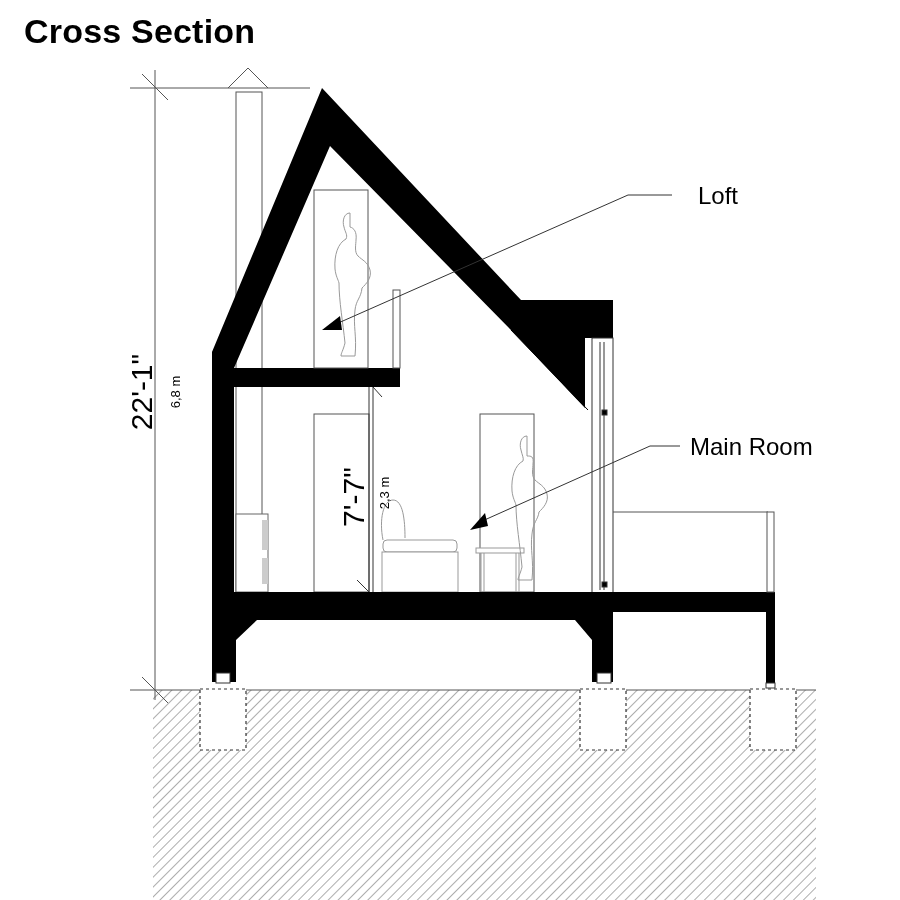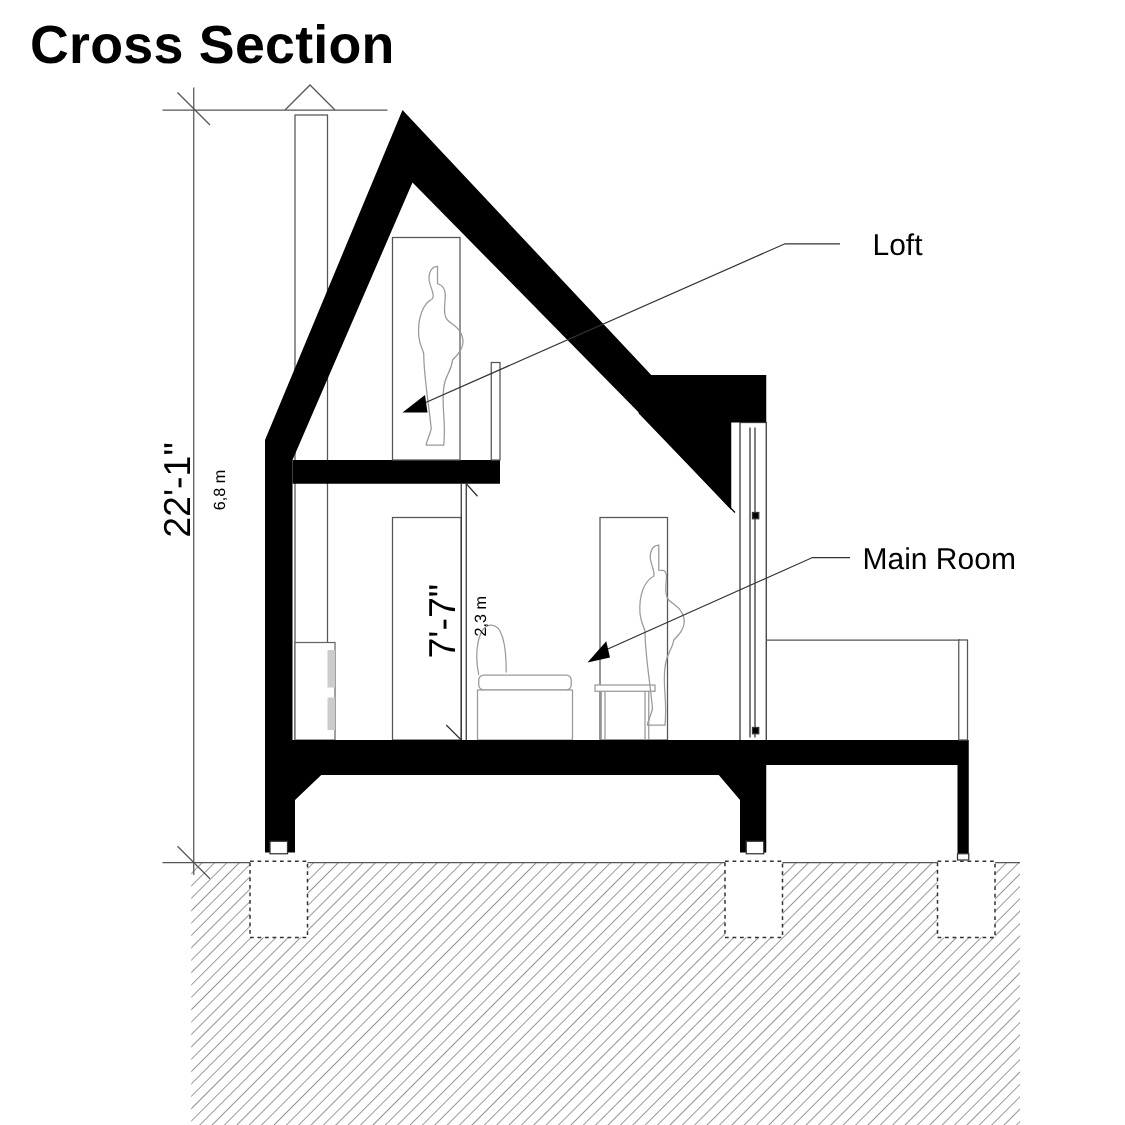--- a/index.html
+++ b/index.html
@@ -1,20 +1,20 @@
 <!DOCTYPE html>
 <html><head>
   <meta charset="utf-8">
   <style>
     html, body { margin: 0; padding: 0; background: #ffffff; }
     body { width: 900px; height: 900px; overflow: hidden; position: relative; }
     .page-title {
       position: absolute; left: 24px; top: 12px;
       font-family: "Liberation Sans", sans-serif; font-weight: bold;
-      font-size: 43px; color: #000; letter-spacing: 0.2px; text-align: center;
+      font-size: 34px; color: #000; letter-spacing: 0.2px; text-align: center;
     }
     svg.drawing { position: absolute; left: 0; top: 0; }
     .lbl { font-family: "Liberation Sans", sans-serif; fill: #000; }
   </style>
 </head>
 <body>
 
 <div class="page-title">Cross Section</div>
 
 <svg class="drawing" width="900" height="900" viewBox="0 0 900 900" xmlns="http://www.w3.org/2000/svg">

